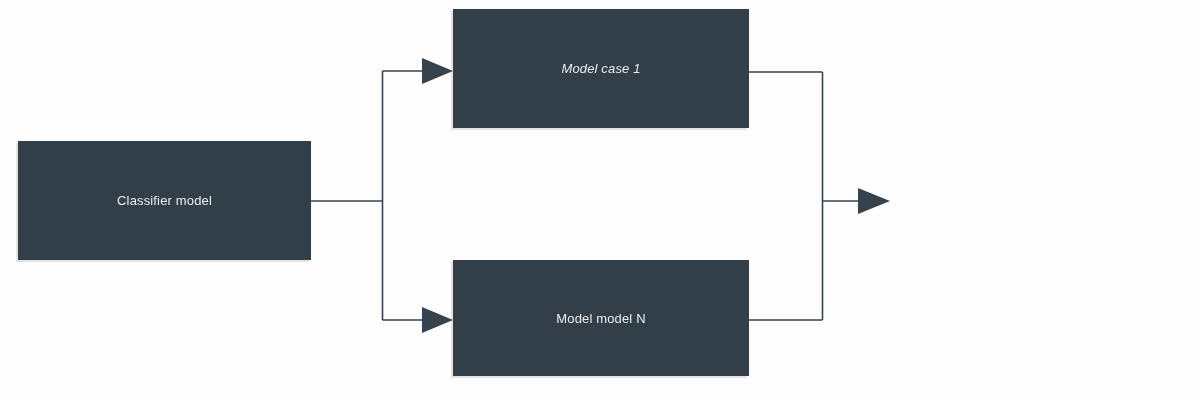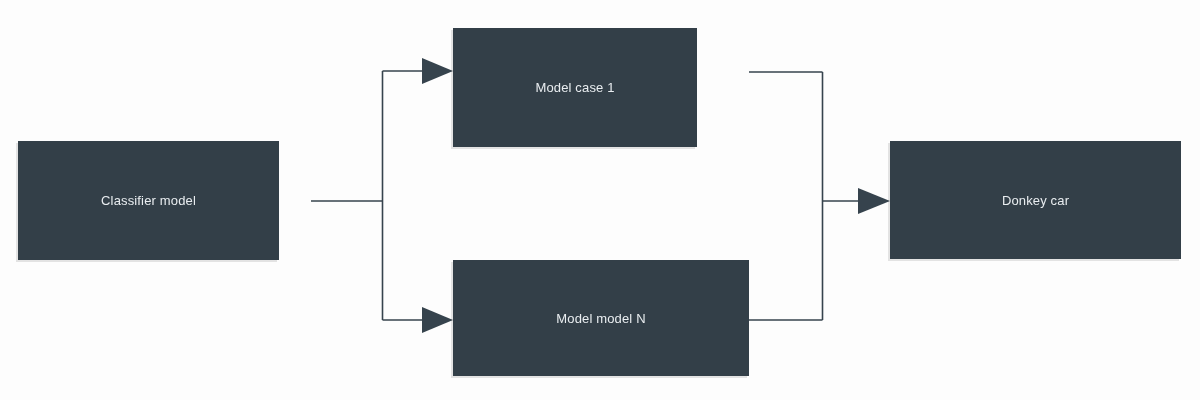--- a/index.html
+++ b/index.html
@@ -77,29 +77,26 @@
     <path class="edge-line" d="M 749 72 L 822.5 72"></path>
 
     <path class="edge-line" d="M 749 320 L 822.5 320"></path>
 
     <path class="edge-line" d="M 822.5 72 L 822.5 320"></path>
 
     <path class="edge-line" d="M 822.5 201 L 860 201"></path>
     <polygon class="edge-head" points="858,188 890,201 858,214"></polygon>
   </svg>
 
-  <div class="node" style="left:18px; top:141px; width:261px; height:119px;">
+  <div class="node" style="left:18px; top:141px; width:293px; height:119px;">
     <span class="node-label">Classifier model</span>
   </div>
 
-  <div class="node" style="left:453px; top:28px; width:244px; height:119px;">
+  <div class="node" style="left:453px; top:9px; width:296px; height:119px;font-style:italic;">
     <span class="node-label">Model case 1</span>
   </div>
 
   <div class="node" style="left:453px; top:260px; width:296px; height:116px;">
     <span class="node-label">Model model N</span>
   </div>
 
-  <div class="node" style="left:890px; top:141px; width:291px; height:118px;">
-    <span class="node-label">Donkey car</span>
-  </div>
 
 </div>
 
 </body></html>

